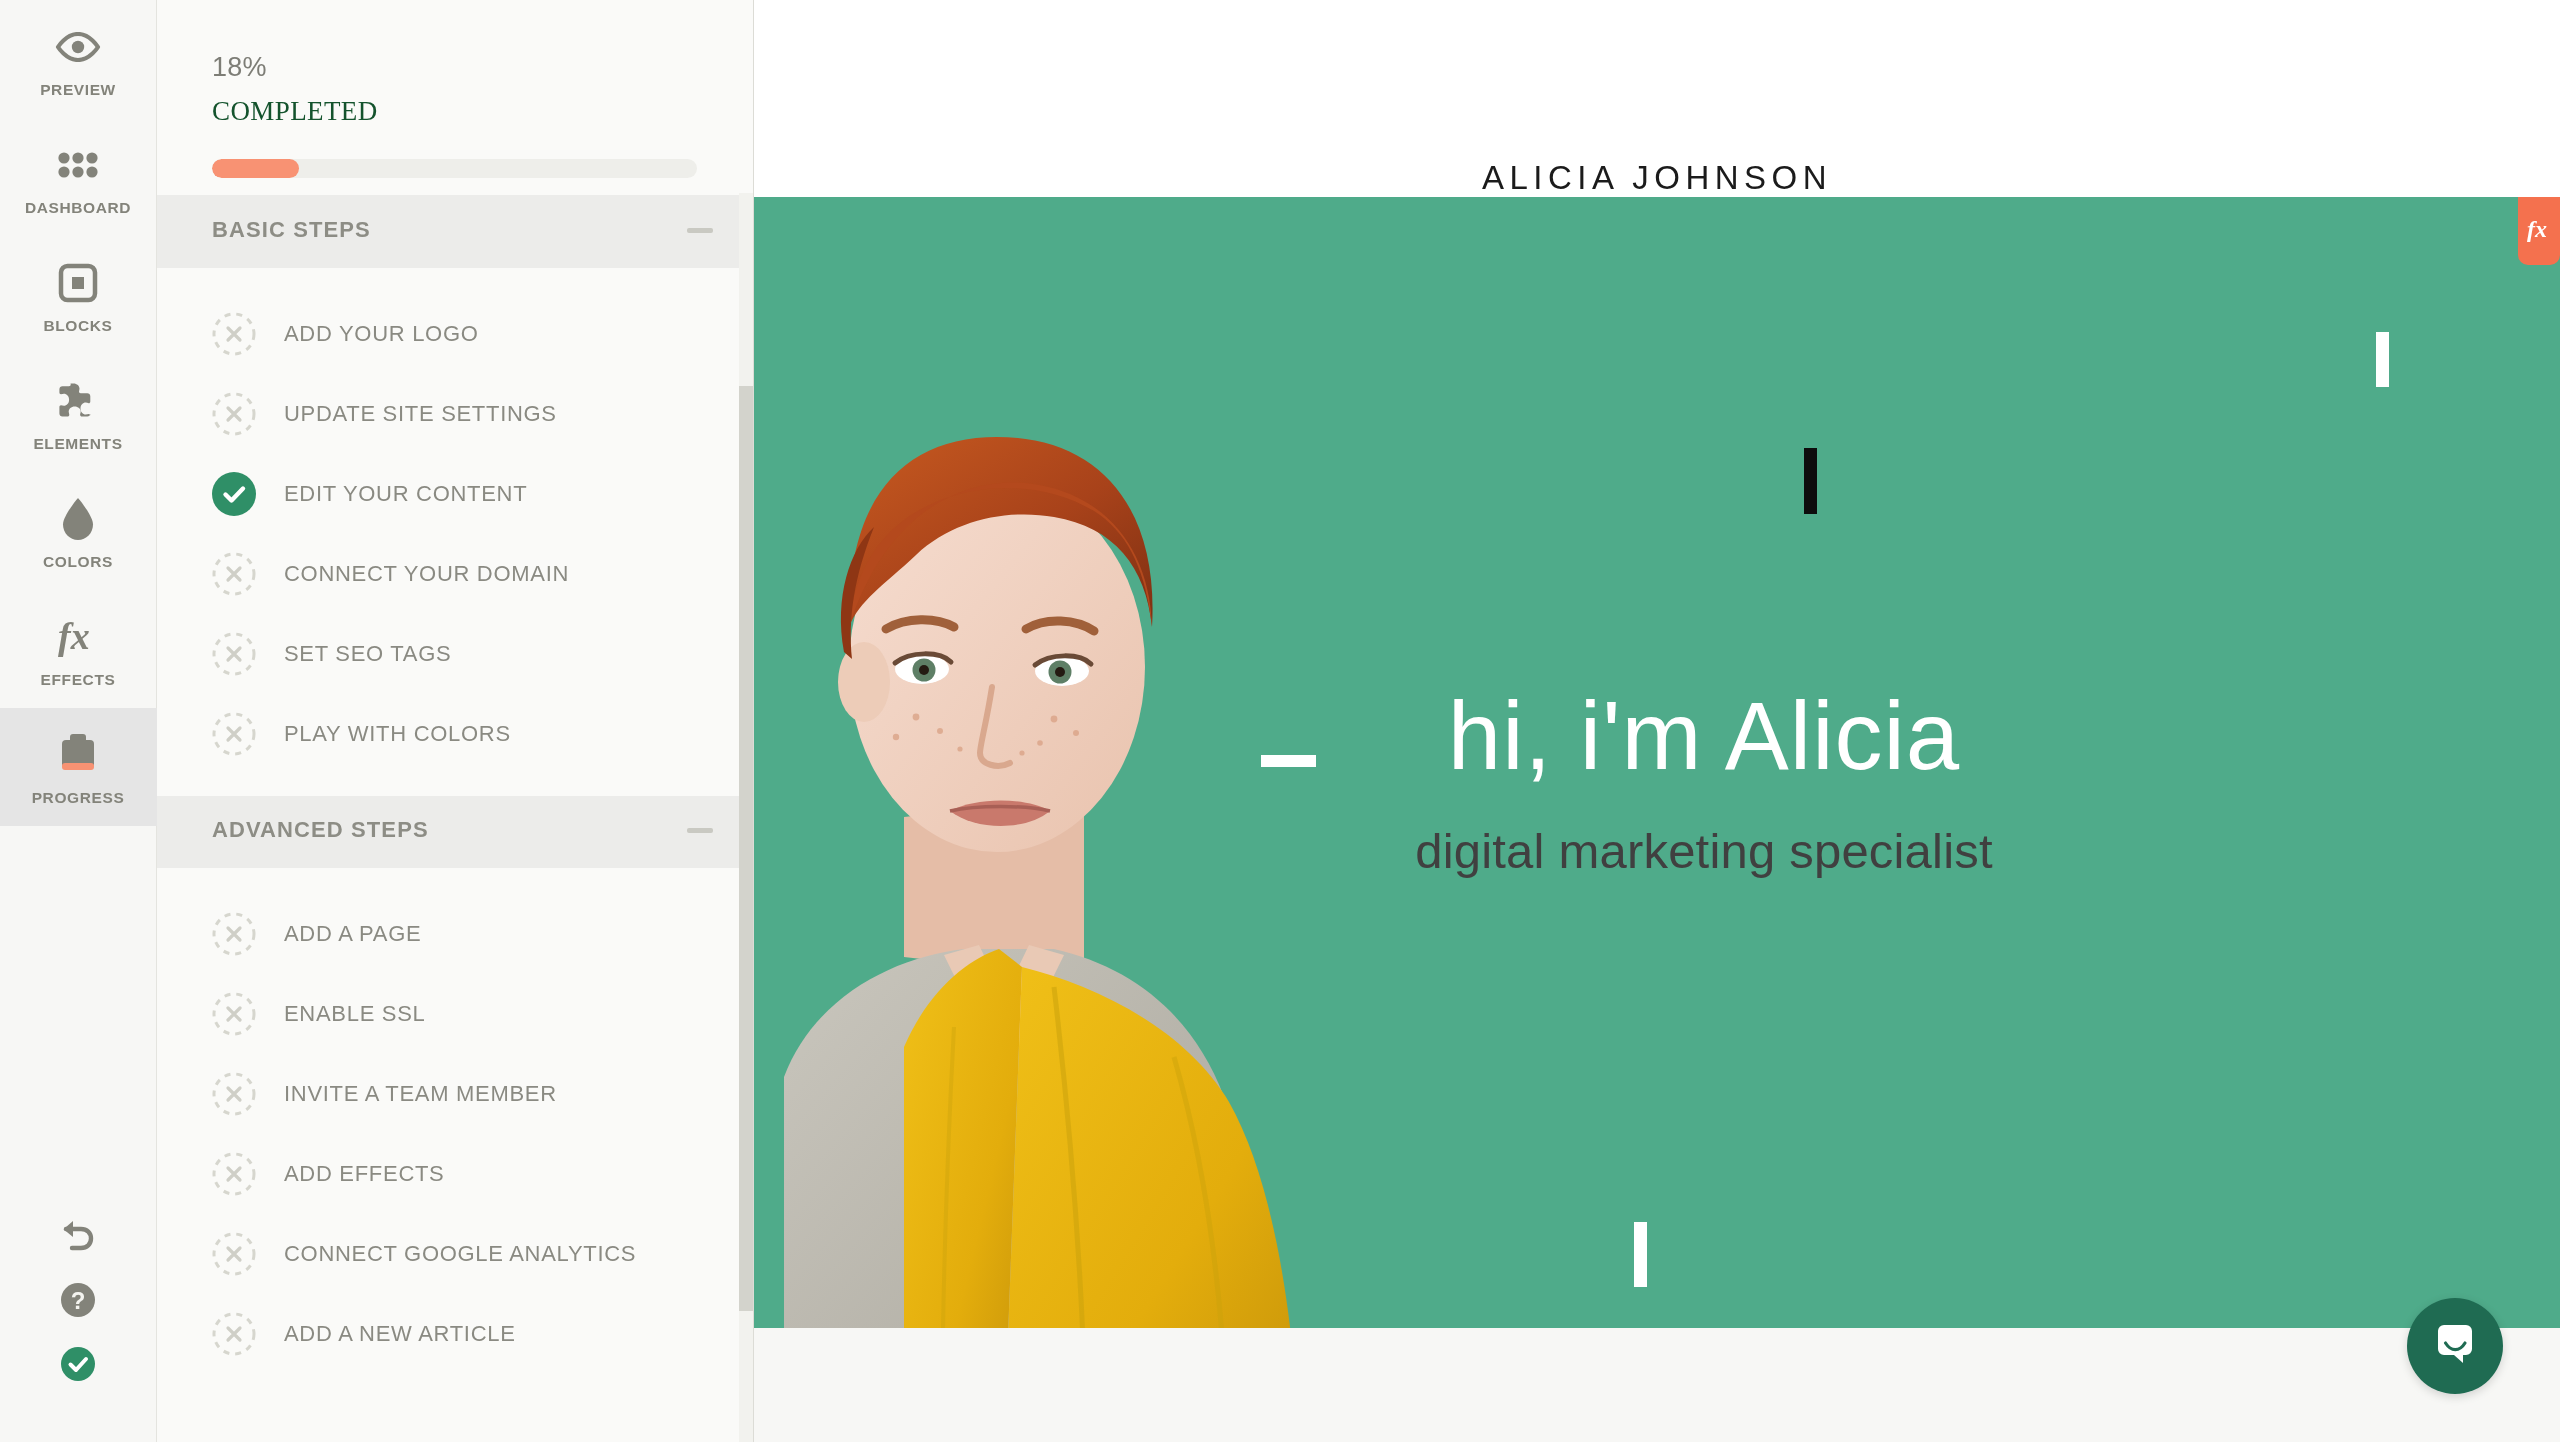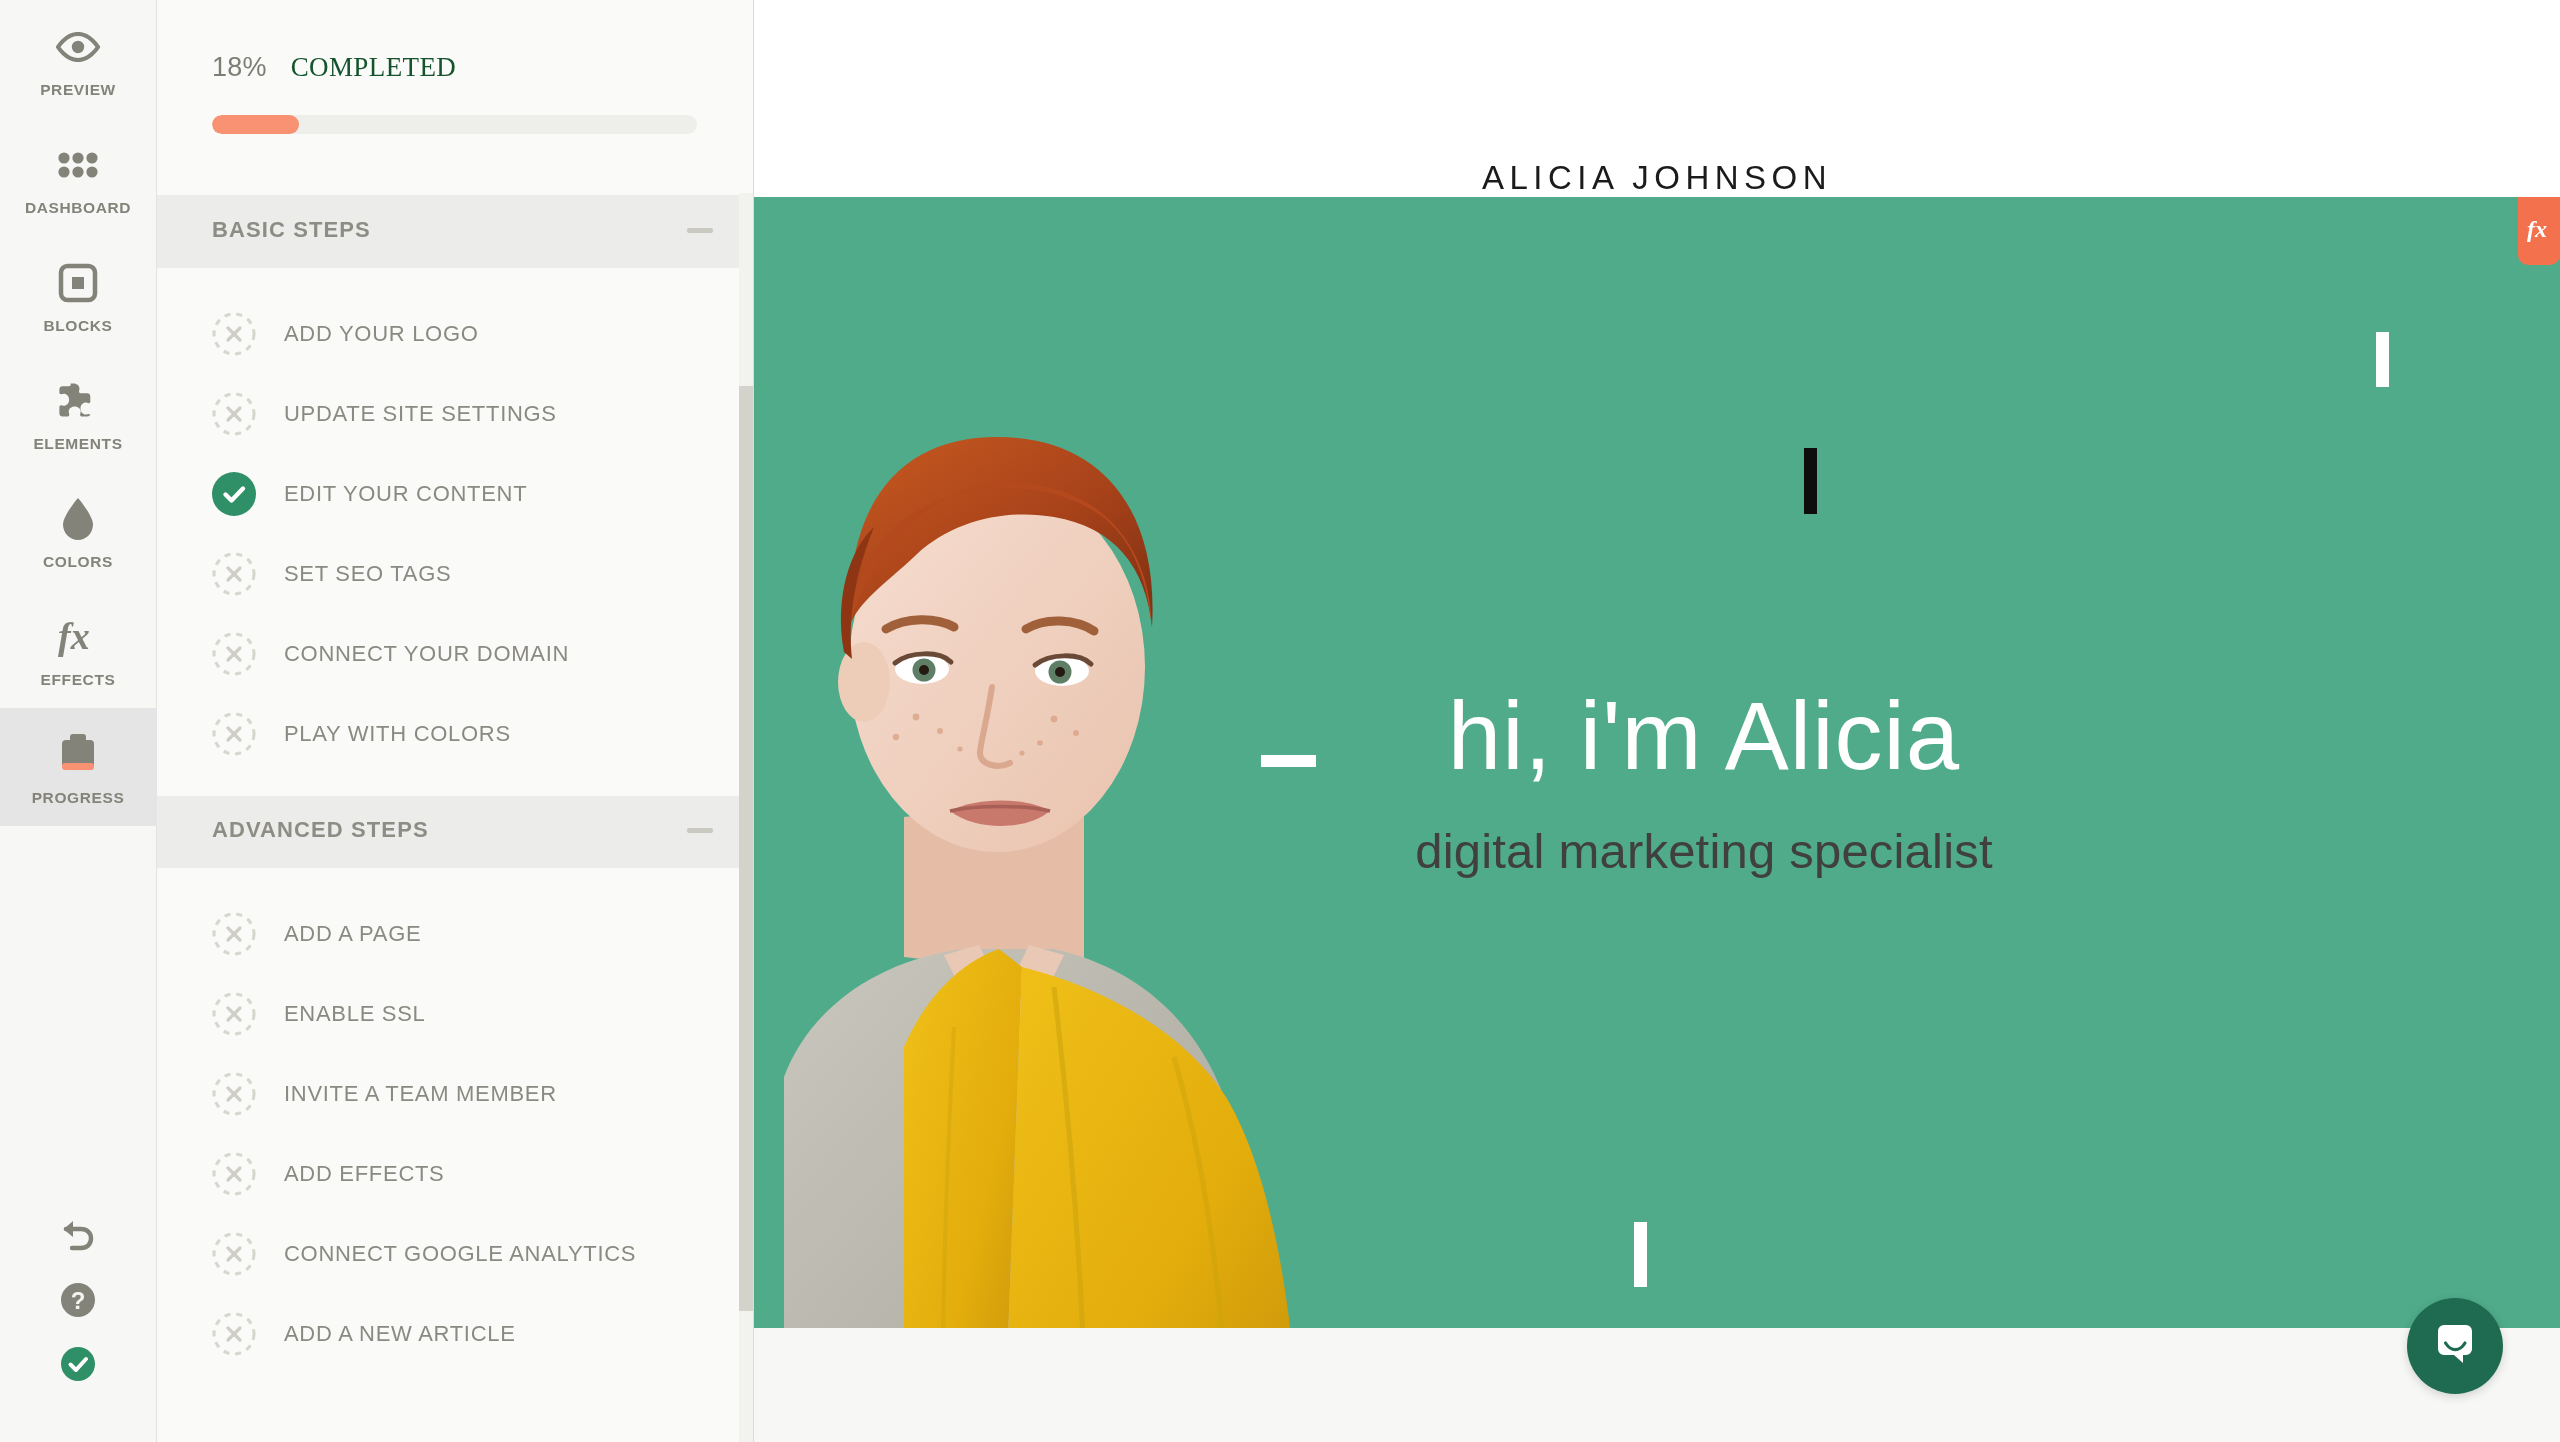--- a/index.html
+++ b/index.html
@@ -53,21 +53,21 @@
     background: #fafaf8;
     border-right: 1px solid #dcdcd6;
     overflow: hidden;
   }
   #panel-head {
     padding: 52px 55px 0 55px;
     height: 196px;
     background: #fafaf8;
     border-bottom: 1px solid #ececeA;
   }
-  #progress-line { display: flex; align-items: baseline; gap: 24px; }
+  #progress-line { display: flex; align-items: baseline; gap: 13px; flex-direction: column; }
   #progress-pct { font-size: 27px; color: #7d7d76; letter-spacing: 0.2px; }
   #progress-word { font-size: 27px; color: #14532d; letter-spacing: 0.4px; font-family: Liberation Serif, serif; }
   #progress-track {
     margin-top: 32px;
     height: 19px; width: 485px;
     background: #eeeeea; border-radius: 10px; overflow: hidden;
   }
   #progress-fill { height: 19px; background: #f89273; border-radius: 10px; }
 
   .sec-head {
@@ -310,28 +310,28 @@
                 <circle cx="22" cy="22" r="22" fill="#2f8f67"></circle>
                 <path d="M13.5 22.5 19.5 28.5 31 16.5" stroke="#ffffff" stroke-width="4.4" stroke-linecap="round" stroke-linejoin="round"></path>
               </svg></span>
             <span class="step-label">EDIT YOUR CONTENT</span>
           </div>
           <div class="step">
             <span class="step-mark"><svg width="44" height="44" viewBox="0 0 44 44" fill="none">
                 <circle cx="22" cy="22" r="20" stroke="#d6d6ce" stroke-width="3" stroke-dasharray="6 6"></circle>
                 <path d="M16 16 28 28 M28 16 16 28" stroke="#cfcfc7" stroke-width="3.2" stroke-linecap="round"></path>
               </svg></span>
+            <span class="step-label">CONNECT YOUR DOMAIN</span>
+          </div>
+          <div class="step">
+            <span class="step-mark"><svg width="44" height="44" viewBox="0 0 44 44" fill="none">
+                <circle cx="22" cy="22" r="20" stroke="#d6d6ce" stroke-width="3" stroke-dasharray="6 6"></circle>
+                <path d="M16 16 28 28 M28 16 16 28" stroke="#cfcfc7" stroke-width="3.2" stroke-linecap="round"></path>
+              </svg></span>
             <span class="step-label">SET SEO TAGS</span>
-          </div>
-          <div class="step">
-            <span class="step-mark"><svg width="44" height="44" viewBox="0 0 44 44" fill="none">
-                <circle cx="22" cy="22" r="20" stroke="#d6d6ce" stroke-width="3" stroke-dasharray="6 6"></circle>
-                <path d="M16 16 28 28 M28 16 16 28" stroke="#cfcfc7" stroke-width="3.2" stroke-linecap="round"></path>
-              </svg></span>
-            <span class="step-label">CONNECT YOUR DOMAIN</span>
           </div>
           <div class="step">
             <span class="step-mark"><svg width="44" height="44" viewBox="0 0 44 44" fill="none">
                 <circle cx="22" cy="22" r="20" stroke="#d6d6ce" stroke-width="3" stroke-dasharray="6 6"></circle>
                 <path d="M16 16 28 28 M28 16 16 28" stroke="#cfcfc7" stroke-width="3.2" stroke-linecap="round"></path>
               </svg></span>
             <span class="step-label">PLAY WITH COLORS</span>
           </div>
         </div>
         <div class="sec-head">

